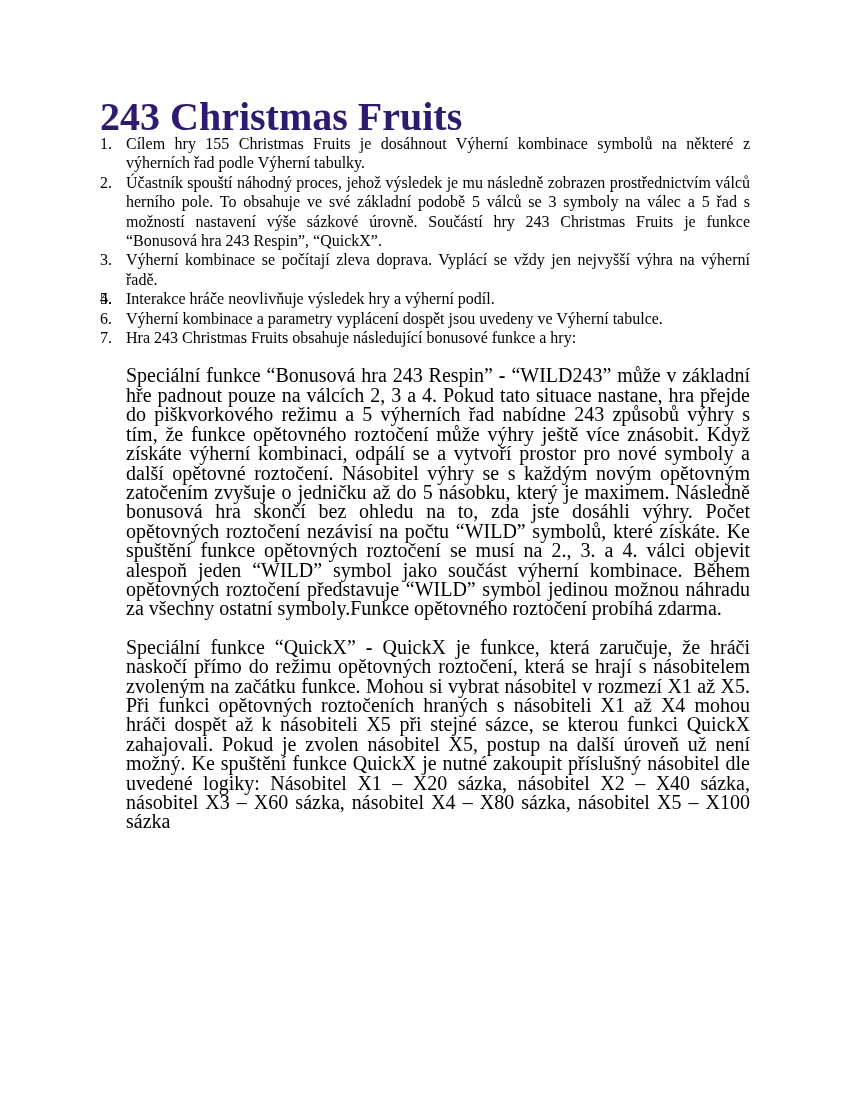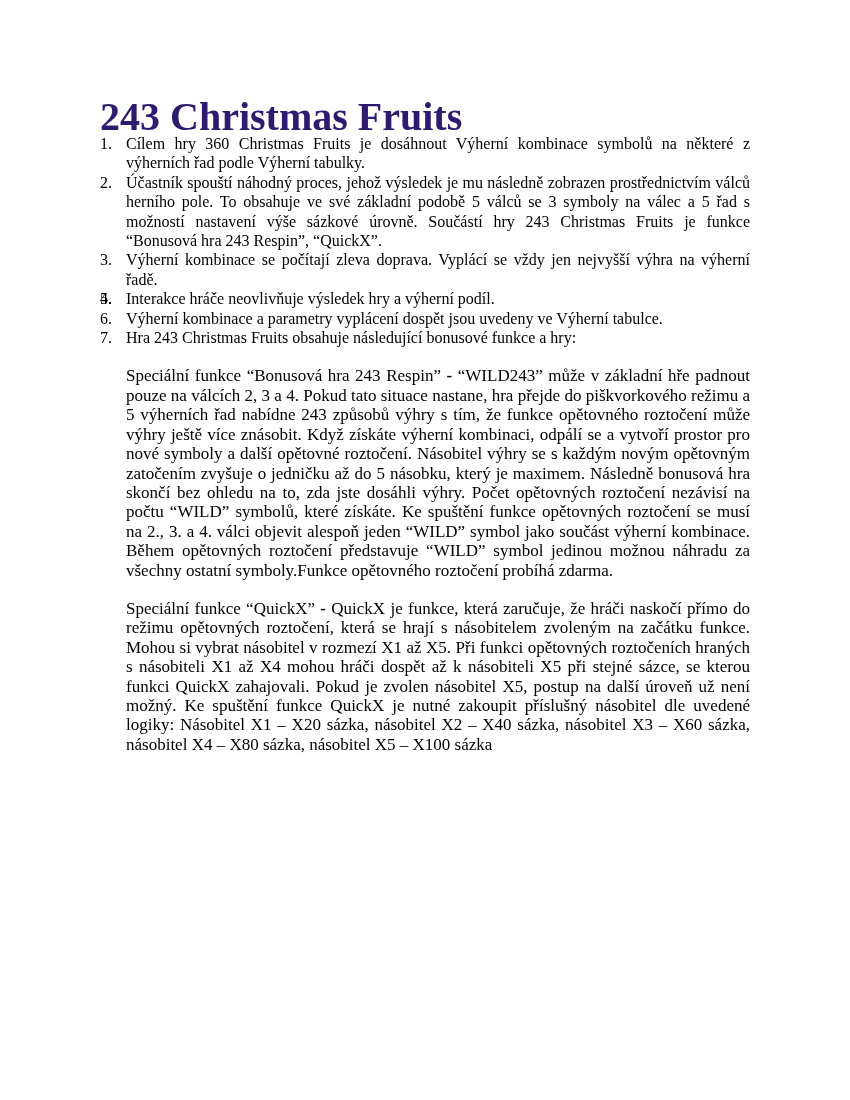--- a/index.html
+++ b/index.html
@@ -5,32 +5,32 @@
     html, body { margin: 0; padding: 0; background: #ffffff; }
     body { width: 850px; height: 1100px; position: relative; overflow: hidden;
            font-family: "Liberation Serif", serif; color: #000; }
     .page { position: absolute; left: 100px; top: 100px; width: 650px; }
     .title { font-size: 40px; font-weight: bold; color: #2e1a6e; line-height: 34px; margin: 0; }
     .subtitle { font-size: 19px; font-weight: bold; line-height: 22px; margin: 0 0 14px 0; }
     ol.rules { margin: 0; padding: 0; list-style: none; }
     ol.rules li { position: relative; padding-left: 26px; font-size: 16px; line-height: 19.4px;
                   text-align: justify; }
     ol.rules li .num { position: absolute; left: 0; top: 0; }
-    .bonus { padding-left: 26px; font-size: 17px; line-height: 19.4px; text-align: justify; margin-top: 19px; }
+    .bonus { padding-left: 26px; font-size: 20px; line-height: 19.4px; text-align: justify; margin-top: 19px; }
     .bonus p { margin: 0 0 19px 0; }
     .bold { font-weight: bold; }
   </style>
 </head>
 <body>
 
 <div class="page">
   <h1 class="title">243 Christmas Fruits</h1>
 
   <ol class="rules">
-    <li><span class="num">1.</span><span>Cílem hry 360 Christmas Fruits je dosáhnout Výherní kombinace symbolů na některé z výherních řad podle Výherní tabulky.</span></li>
+    <li><span class="num">1.</span><span>Cílem hry 155 Christmas Fruits je dosáhnout Výherní kombinace symbolů na některé z výherních řad podle Výherní tabulky.</span></li>
     <li><span class="num">2.</span><span>Účastník spouští náhodný proces, jehož výsledek je mu následně zobrazen prostřednictvím válců herního pole. To obsahuje ve své základní podobě 5 válců se 3 symboly na válec a 5 řad s možností nastavení výše sázkové úrovně. Součástí hry 243 Christmas Fruits je funkce “Bonusová hra 243 Respin”, “QuickX”.</span></li>
     <li><span class="num">3.</span><span>Výherní kombinace se počítají zleva doprava. Vyplácí se vždy jen nejvyšší výhra na výherní řadě.</span></li>
     <li><span class="num">4.</span></li>
     <li><span class="num">5.</span><span>Interakce hráče neovlivňuje výsledek hry a výherní podíl.</span></li>
     <li><span class="num">6.</span><span>Výherní kombinace a parametry vyplácení dospět jsou uvedeny ve Výherní tabulce.</span></li>
     <li><span class="num">7.</span><span>Hra 243 Christmas Fruits obsahuje následující bonusové funkce a hry:</span></li>
   </ol>
 
   <div class="bonus">
     <p><span>Speciální funkce “Bonusová hra 243 Respin”</span><span class="bold"> - </span><span>“WILD243” může v základní hře padnout pouze na válcích 2, 3 a 4. Pokud tato situace nastane, hra přejde do piškvorkového režimu a 5 výherních řad nabídne 243 způsobů výhry s tím, že funkce opětovného roztočení může výhry ještě více znásobit. Když získáte výherní kombinaci, odpálí se a vytvoří prostor pro nové symboly a další opětovné roztočení. Násobitel výhry se s každým novým opětovným zatočením zvyšuje o jedničku až do 5 násobku, který je maximem. Následně bonusová hra skončí bez ohledu na to, zda jste dosáhli výhry. Počet opětovných roztočení nezávisí na počtu “WILD” symbolů, které získáte. Ke spuštění funkce opětovných roztočení se musí na 2., 3. a 4. válci objevit alespoň jeden “WILD” symbol jako součást výherní kombinace. Během opětovných roztočení představuje “WILD” symbol jedinou možnou náhradu za všechny ostatní symboly.Funkce opětovného roztočení probíhá zdarma.</span></p>

